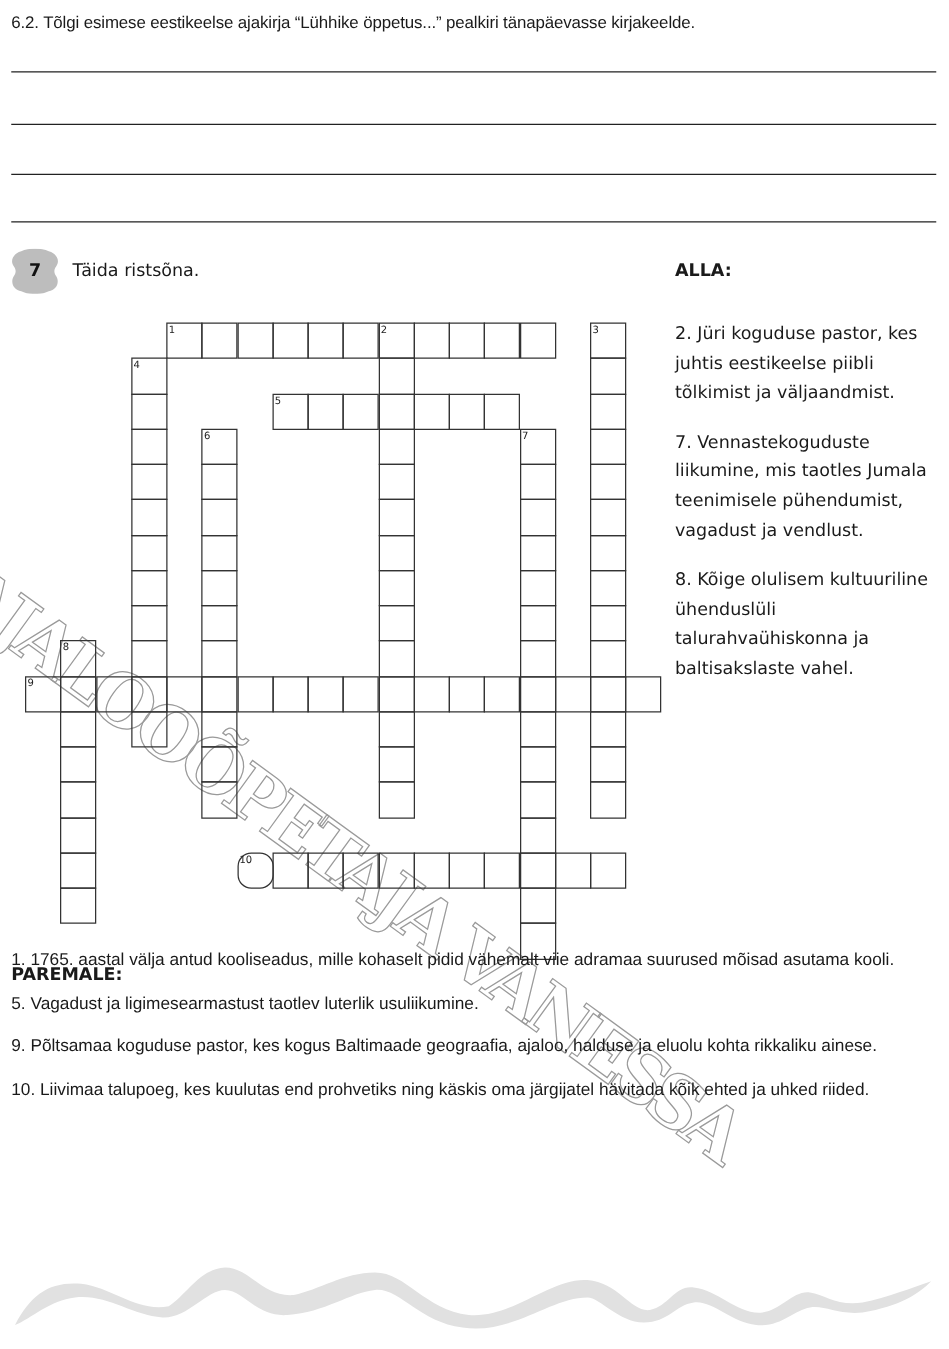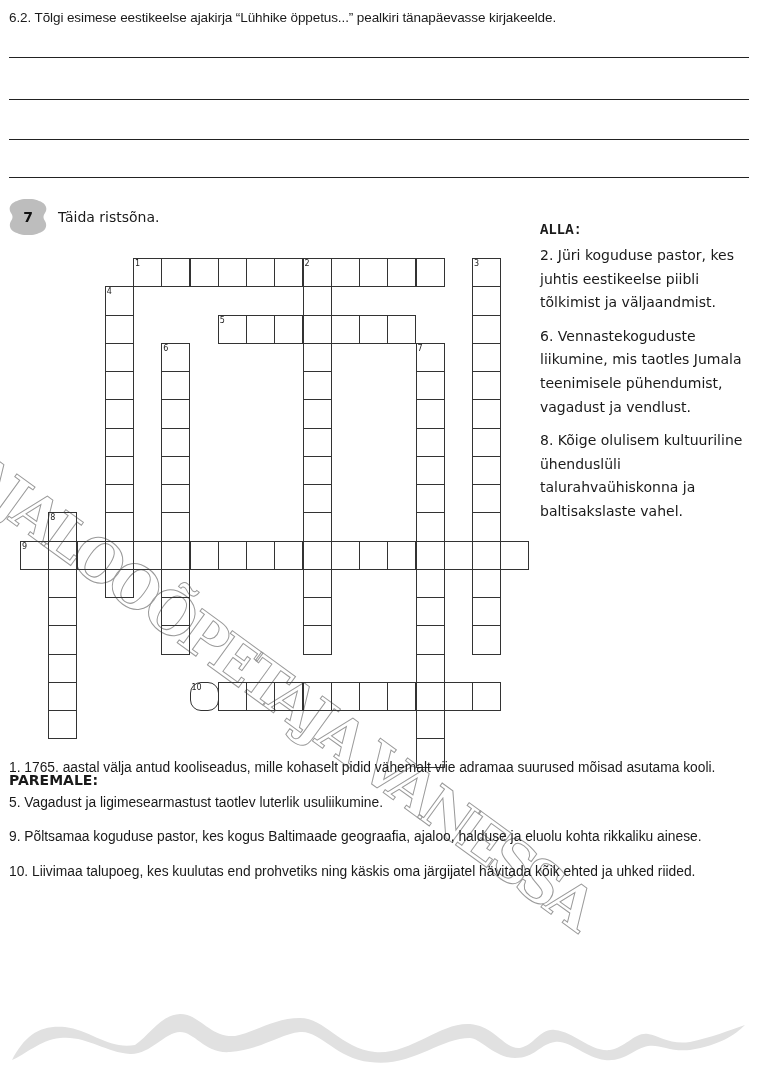--- a/index.html
+++ b/index.html
@@ -39,21 +39,21 @@
     font-family: "DejaVu Sans", sans-serif; color: #222; line-height: 9px;
   }
   .clue-head {
     position: absolute; font-weight: bold; font-size: 14px;
     font-family: "DejaVu Sans", sans-serif;
   }
   .clues-down {
     position: absolute; left: 540px; top: 240px; width: 215px;
     font-size: 14px; line-height: 23.6px; font-family: "DejaVu Sans", sans-serif;
   }
-  .clues-down p { margin: 4px 0 10px 0; }
+  .clues-down p { margin: 16px 0 10px 0; }
   .clues-across {
     position: absolute; left: 9px; top: 756px; width: 745px;
     font-size: 13.8px; line-height: 23px; font-family: "Liberation Sans", sans-serif;
   }
   .clues-across p { margin: 0 0 11.5px 0; }
   .watermark {
     position: absolute; left: -10px; top: 440px; transform: rotate(36deg);
     transform-origin: 0 0; font-family: "DejaVu Serif", serif; font-size: 58px;
     color: transparent; -webkit-text-stroke: 1px #9a9a9a; letter-spacing: -6px;
     white-space: nowrap; pointer-events: none; font-weight: bold;
@@ -209,24 +209,24 @@
     <div class="cell" style="left: 246px; top: 681.75px;"></div>
     <div class="cell" style="left: 274.25px; top: 681.75px;"></div>
     <div class="cell" style="left: 302.5px; top: 681.75px;"></div>
     <div class="cell" style="left: 330.75px; top: 681.75px;"></div>
     <div class="cell" style="left: 359px; top: 681.75px;"></div>
     <div class="cell" style="left: 387.25px; top: 681.75px;"></div>
     <div class="cell" style="left: 443.75px; top: 681.75px;"></div>
     <div class="cell" style="left: 472px; top: 681.75px;"></div>
   </div>
 
-<div class="clue-head" style="left:540px; top:222px;font-family:Liberation Mono, monospace;">ALLA:</div>
+<div class="clue-head" style="left:540px; top:209px;">ALLA:</div>
 <div class="clues-down" id="clues-down">
     <p>2. Jüri koguduse pastor, kes juhtis eestikeelse piibli tõlkimist ja väljaandmist.</p>
-    <p>6. Vennastekoguduste liikumine, mis taotles Jumala teenimisele pühendumist, vagadust ja vendlust.</p>
+    <p>7. Vennastekoguduste liikumine, mis taotles Jumala teenimisele pühendumist, vagadust ja vendlust.</p>
     <p>8. Kõige olulisem kultuuriline ühenduslüli talurahvaühiskonna ja baltisakslaste vahel.</p>
   </div>
 
 <div class="clue-head" style="left:9px; top:772px;">PAREMALE:</div>
 <div class="clues-across" id="clues-across">
     <p>1. 1765. aastal välja antud kooliseadus, mille kohaselt pidid vähemalt viie adramaa suurused mõisad asutama kooli.</p>
     <p>5. Vagadust ja ligimesearmastust taotlev luterlik usuliikumine.</p>
     <p>9. Põltsamaa koguduse pastor, kes kogus Baltimaade geograafia, ajaloo, halduse ja eluolu kohta rikkaliku ainese.</p>
     <p>10. Liivimaa talupoeg, kes kuulutas end prohvetiks ning käskis oma järgijatel hävitada kõik ehted ja uhked riided.</p>
   </div>

